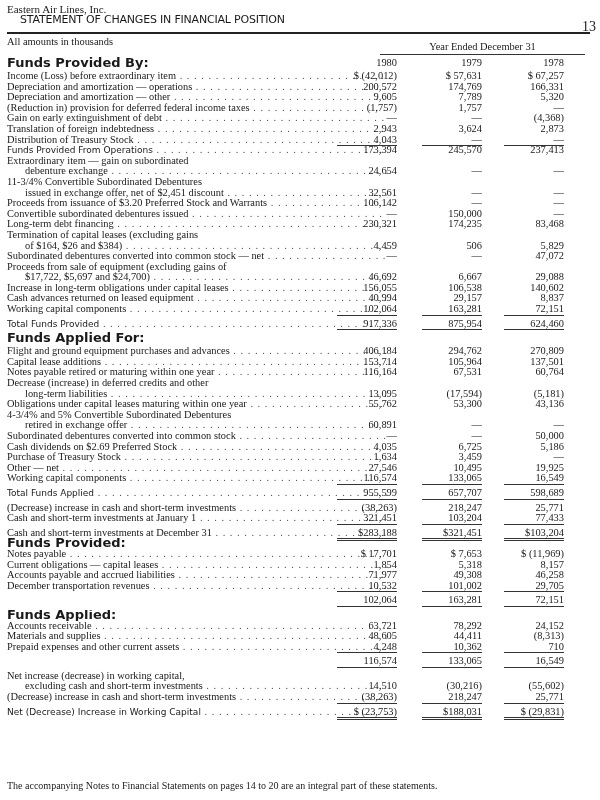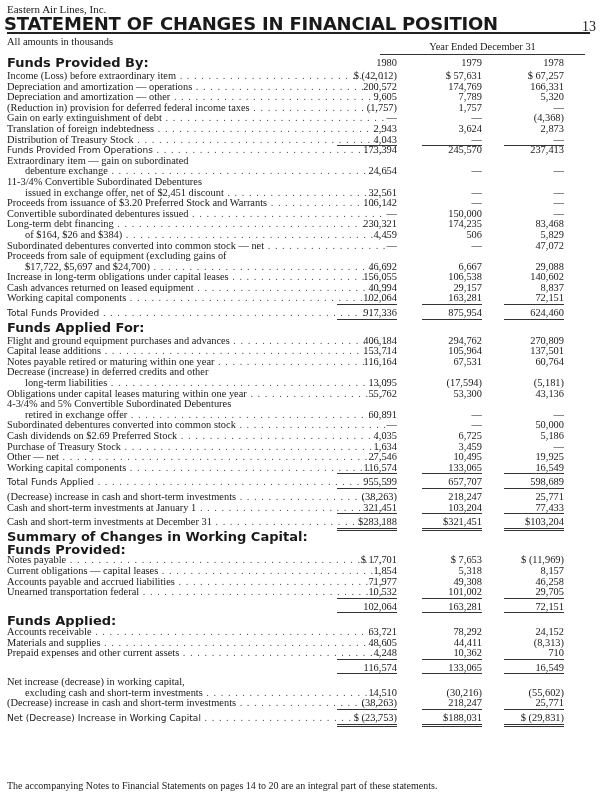--- a/index.html
+++ b/index.html
@@ -3,23 +3,23 @@
 <meta charset="utf-8">
 <style>
   html, body { margin: 0; padding: 0; background: #ffffff; }
   body {
     width: 600px; height: 800px; overflow: hidden; position: relative;
     font-family: "Liberation Serif", "DejaVu Serif", serif;
     color: #1a1a1a; font-size: 10.4px;
   }
   .company { position: absolute; left: 7px; top: 3px; font-size: 11px; }
   .title {
-    position: absolute; left: 4px; top: 13px;
+    position: absolute; left: 20px; top: 13px;
     font-family: "DejaVu Sans", "Liberation Sans", sans-serif;
-    font-weight: bold; font-size: 18px; letter-spacing: -0.2px;
+    font-weight: normal; font-size: 11px; letter-spacing: -0.2px;
   }
   .pagenum { position: absolute; right: 4px; top: 19px; font-size: 14px; }
   .rule { position: absolute; left: 7px; top: 32px; width: 583px; height: 2px; background: #222; }
   .amounts { position: absolute; left: 7px; top: 36px; font-size: 10.4px; }
   .yearhdr { position: absolute; left: 380px; width: 205px; top: 41px; text-align: center; font-size: 10.4px; }
   .yearrule { position: absolute; left: 380px; width: 205px; top: 54px; height: 1px; background: #333; }
 
   #rows { position: absolute; left: 7px; top: 54px; width: 590px; }
   .row { position: relative; height: 10.6px; line-height: 10.6px; white-space: nowrap; }
   .row .lbl { position: absolute; left: 0; width: 380px; overflow: hidden; }
@@ -147,20 +147,26 @@
       <span class="v v2">150,000</span>
       <span class="v v3">—</span>
     </div>
     <div class="row">
       <span class="lbl"><span class="t">Long-term debt financing</span><span class="dots"> . . . . . . . . . . . . . . . . . . . . . . . . . . . . . . . . . . . . . . . . . . . . . . . . . . . . . . . . . . . . </span></span>
       <span class="v v1">230,321</span>
       <span class="v v2">174,235</span>
       <span class="v v3">83,468</span>
     </div>
     <div class="row">
+      <span class="lbl"><span class="t">Termination of capital leases (excluding gains</span></span>
+      <span class="v v1"></span>
+      <span class="v v2"></span>
+      <span class="v v3"></span>
+    </div>
+    <div class="row">
       <span class="lbl indent"><span class="t">of $164, $26 and $384)</span><span class="dots"> . . . . . . . . . . . . . . . . . . . . . . . . . . . . . . . . . . . . . . . . . . . . . . . . . . . . . . . . . . . . </span></span>
       <span class="v v1">4,459</span>
       <span class="v v2">506</span>
       <span class="v v3">5,829</span>
     </div>
     <div class="row">
       <span class="lbl"><span class="t">Subordinated debentures converted into common stock — net</span><span class="dots"> . . . . . . . . . . . . . . . . . . . . . . . . . . . . . . . . . . . . . . . . . . . . . . . . . . . . . . . . . . . . </span></span>
       <span class="v v1">—</span>
       <span class="v v2">—</span>
       <span class="v v3">47,072</span>
@@ -303,23 +309,20 @@
       <span class="v v2 ul">103,204</span>
       <span class="v v3 ul">77,433</span>
     </div>
     <div class="row gap"></div>
     <div class="row">
       <span class="lbl"><span class="t">Cash and short-term investments at December 31</span><span class="dots"> . . . . . . . . . . . . . . . . . . . . . . . . . . . . . . . . . . . . . . . . . . . . . . . . . . . . . . . . . . . . </span></span>
       <span class="v v1 dl">$283,188</span>
       <span class="v v2 dl">$321,451</span>
       <span class="v v3 dl">$103,204</span>
     </div>
-    <div class="row sec">
-      <span class="lbl"><span class="t">Summary of Changes in Working Capital:</span></span>
-    </div>
     <div class="row sub">
       <span class="lbl"><span class="t">Funds Provided:</span></span>
     </div>
     <div class="row">
       <span class="lbl"><span class="t">Notes payable</span><span class="dots"> . . . . . . . . . . . . . . . . . . . . . . . . . . . . . . . . . . . . . . . . . . . . . . . . . . . . . . . . . . . . </span></span>
       <span class="v v1">$ 17,701</span>
       <span class="v v2">$ 7,653</span>
       <span class="v v3">$ (11,969)</span>
     </div>
     <div class="row">
@@ -328,21 +331,21 @@
       <span class="v v2">5,318</span>
       <span class="v v3">8,157</span>
     </div>
     <div class="row">
       <span class="lbl"><span class="t">Accounts payable and accrued liabilities</span><span class="dots"> . . . . . . . . . . . . . . . . . . . . . . . . . . . . . . . . . . . . . . . . . . . . . . . . . . . . . . . . . . . . </span></span>
       <span class="v v1">71,977</span>
       <span class="v v2">49,308</span>
       <span class="v v3">46,258</span>
     </div>
     <div class="row">
-      <span class="lbl"><span class="t">Unearned transportation federal</span><span class="dots"> . . . . . . . . . . . . . . . . . . . . . . . . . . . . . . . . . . . . . . . . . . . . . . . . . . . . . . . . . . . . </span></span>
+      <span class="lbl"><span class="t">December transportation revenues</span><span class="dots"> . . . . . . . . . . . . . . . . . . . . . . . . . . . . . . . . . . . . . . . . . . . . . . . . . . . . . . . . . . . . </span></span>
       <span class="v v1 ul">10,532</span>
       <span class="v v2 ul">101,002</span>
       <span class="v v3 ul">29,705</span>
     </div>
     <div class="row gap"></div>
     <div class="row">
       <span class="lbl"><span class="t"></span></span>
       <span class="v v1 ul">102,064</span>
       <span class="v v2 ul">163,281</span>
       <span class="v v3 ul">72,151</span>

